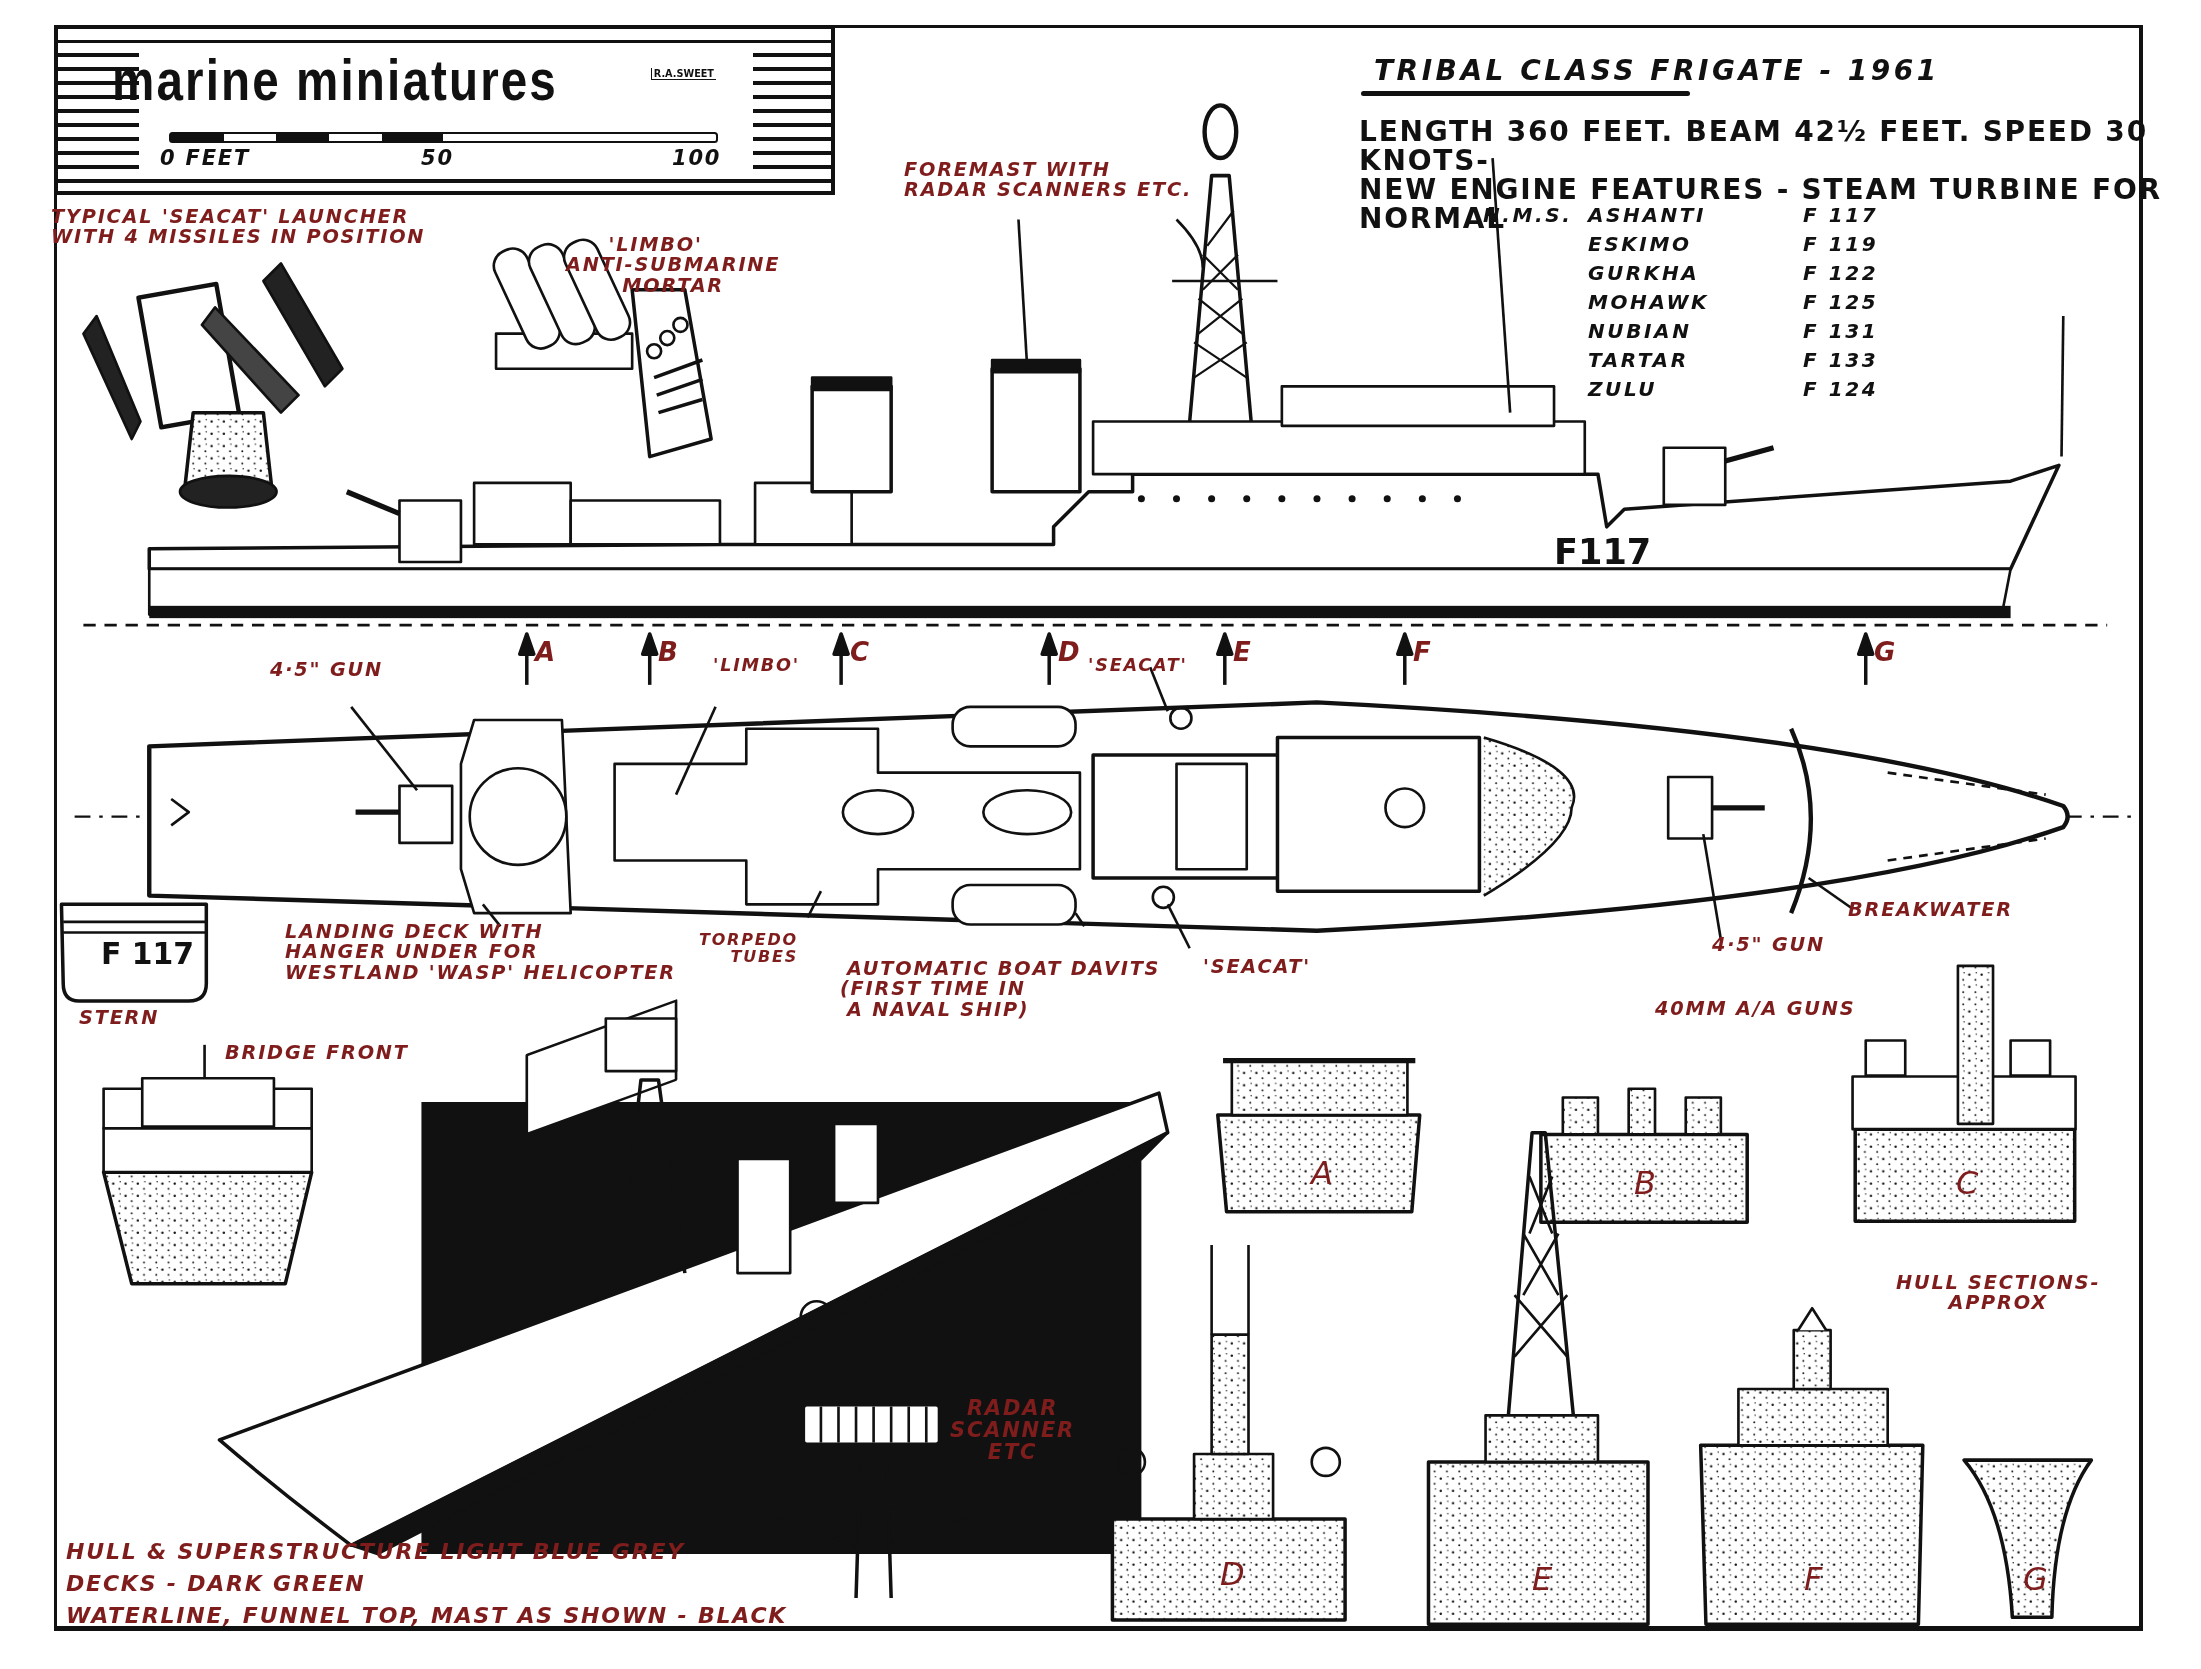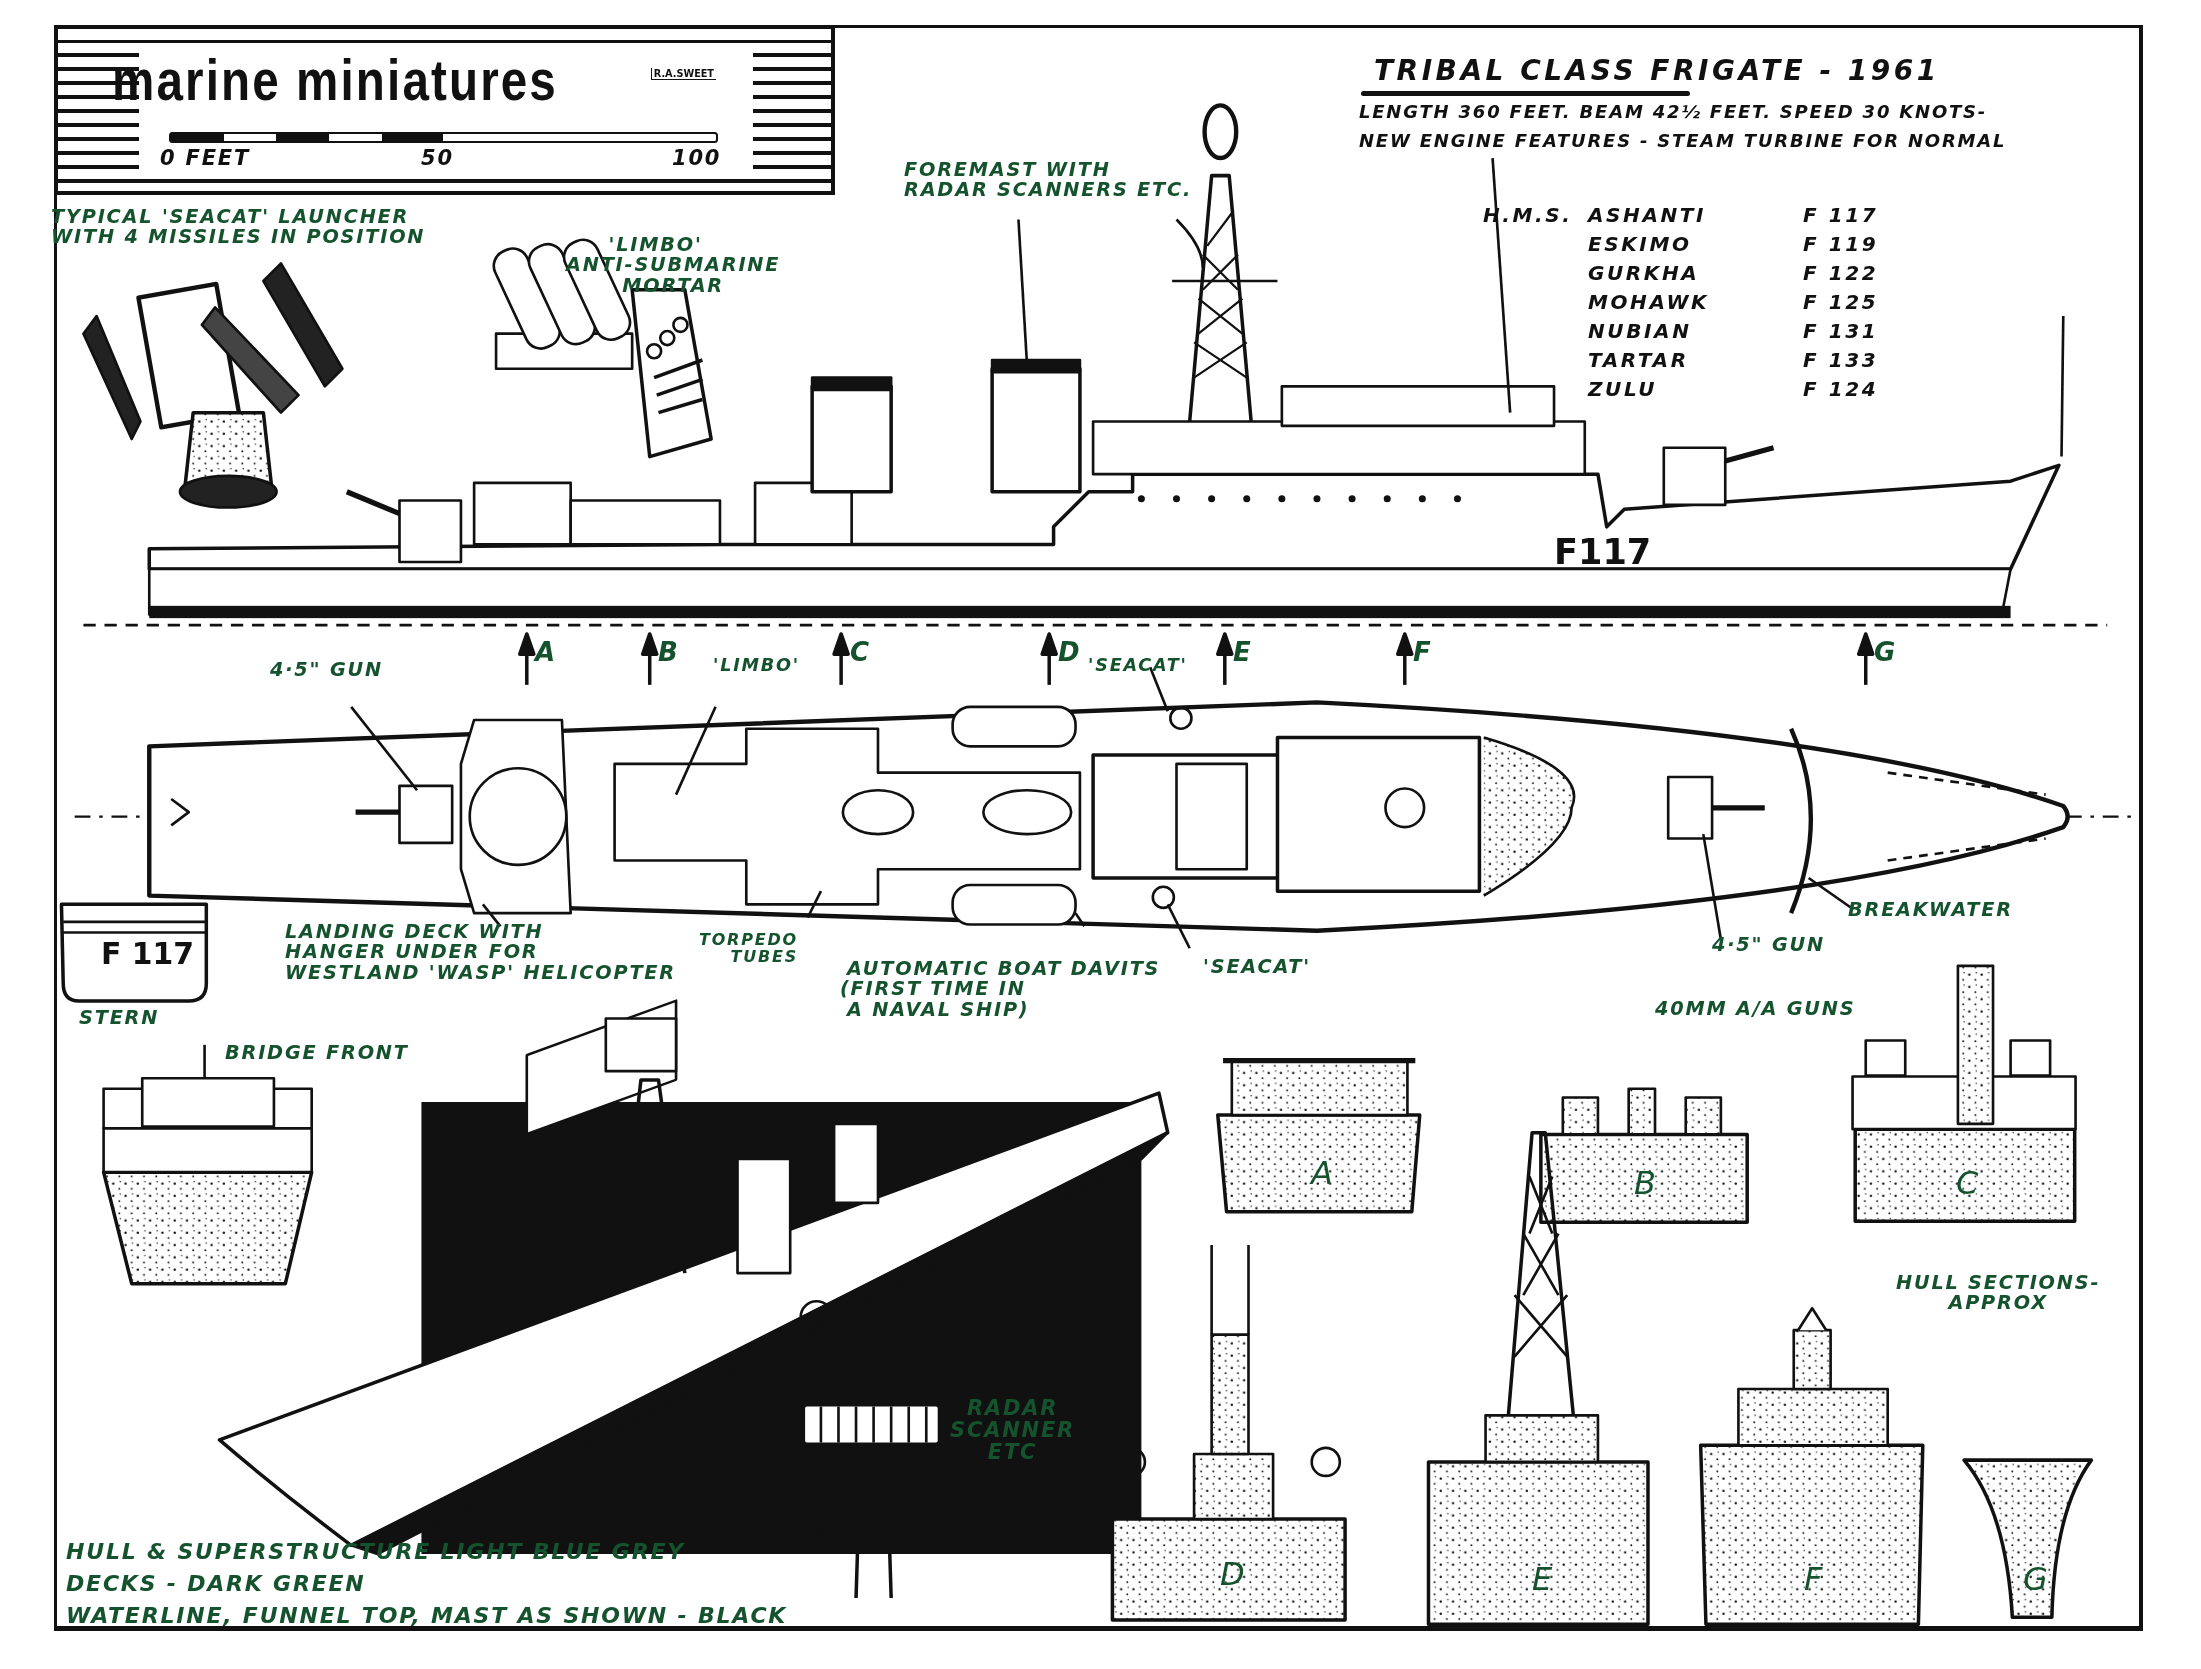--- a/index.html
+++ b/index.html
@@ -1,29 +1,29 @@
 <!DOCTYPE html>
 <html style="font-size:14px"><head>
 <meta charset="utf-8">
 <style>
   html,body{margin:0;padding:0;background:#fff;}
   body{width:2202px;height:1670px;position:relative;overflow:hidden;font-family:"DejaVu Sans",sans-serif;color:#111;}
-  .lbl{position:absolute;font-family:"DejaVu Sans",sans-serif;font-weight:bold;font-style:italic;color:#14532d;letter-spacing:1.8px;white-space:nowrap;line-height:1.05;}
+  .lbl{position:absolute;font-family:"DejaVu Sans",sans-serif;font-weight:bold;font-style:italic;color:#7f1d1d;letter-spacing:1.8px;white-space:nowrap;line-height:1.05;}
   .frame{position:absolute;left:54px;top:24.6px;width:2089px;height:1606px;border-left:3.5px solid #111;border-top:3.5px solid #111;border-right:4.4px solid #111;border-bottom:5.3px solid #111;box-sizing:border-box;}
   .header-box{position:absolute;left:54px;top:24.6px;width:781px;height:170px;border:4.4px solid #111;box-sizing:border-box;background:repeating-linear-gradient(#fff 0 10.5px,#111 10.5px 14px);}
   .header-inner{position:absolute;left:81px;top:23px;width:614px;height:118px;background:#fff;}
   .brand{position:absolute;left:112px;top:46px;font-family:"Liberation Sans",sans-serif;font-weight:bold;font-size:58px;letter-spacing:2.6px;transform:scaleX(.82);transform-origin:left;color:#111;}
   .author{position:absolute;left:651px;top:68px;font-size:9.7px;font-weight:bold;border-bottom:1.8px solid #111;border-left:1.8px solid #111;padding:0 1.8px;}
   .scalebar{position:absolute;left:169px;top:132px;width:549px;height:10.5px;border:2.6px solid #111;border-radius:3.5px;background:#fff;box-sizing:border-box;}
   .scalebar .seg{position:absolute;top:0;height:100%;background:#111;}
   .scale-t{position:absolute;top:146px;font-weight:bold;font-style:italic;font-size:21px;letter-spacing:1.8px;}
   svg{position:absolute;left:0;top:0;}
   .title{position:absolute;left:1374px;top:54px;font-size:28px;font-weight:bold;font-style:italic;letter-spacing:3.5px;}
   .title-rule{position:absolute;left:1361px;top:91px;width:329px;height:5.3px;background:#111;border-radius:2.6px;}
-  .spec{position:absolute;left:1359px;top:97px;font-size:18px;font-weight:bold;font-style:italic;letter-spacing:1.8px;line-height:29px;}
+  .spec{position:absolute;left:1359px;top:117px;font-size:28px;font-weight:bold;letter-spacing:1.8px;line-height:29px;}
   .ships{position:absolute;left:1483px;top:200px;font-size:20px;font-weight:bold;font-style:italic;letter-spacing:2.6px;}
   .ships .row{display:flex;height:29px;align-items:center;}
   .ships .pfx{width:105px;}
   .ships .nm{width:215px;}
 </style>
 </head>
 <body>
 
 <div class="frame"></div>
 

